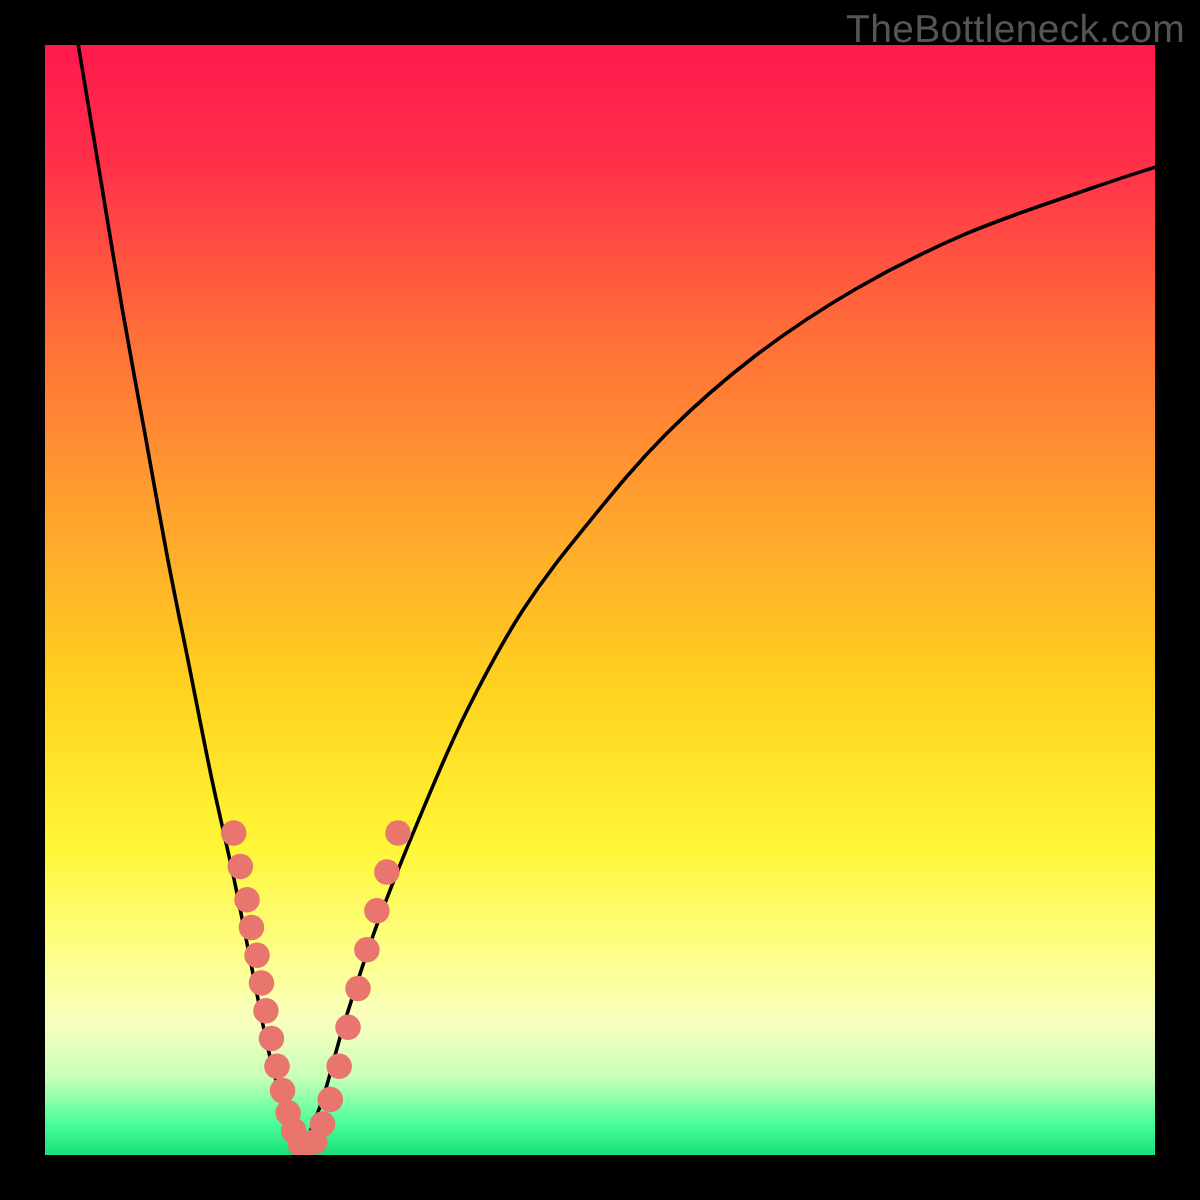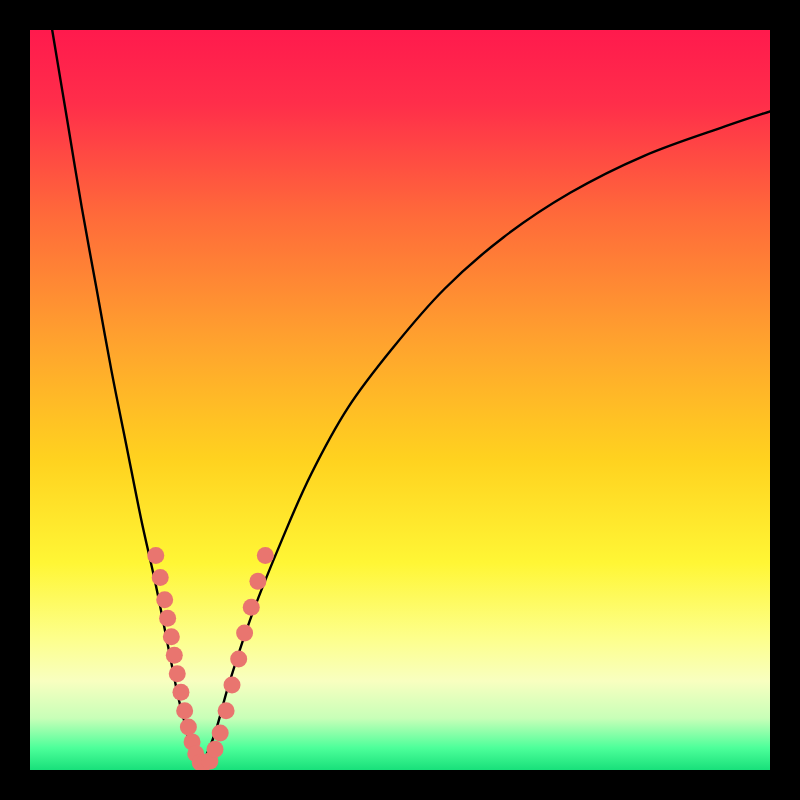--- a/index.html
+++ b/index.html
@@ -49,20 +49,21 @@
     font-size: 26px;
     font-weight: 500;
     letter-spacing: 0.2px;
   }
 </style>
 </head>
 <body>
 
 <div class="frame">
 
+  <div class="watermark">TheBottleneck.com</div>
 
   <div class="plot-area">
 
     <svg class="gradient-bg" viewBox="0 0 740 740" preserveAspectRatio="none">
       <defs>
         <linearGradient id="bg-grad" x1="0" y1="0" x2="0" y2="1">
             <stop offset="0.00%" stop-color="#ff1a4d"></stop>
             <stop offset="10.00%" stop-color="#ff2e4a"></stop>
             <stop offset="25.00%" stop-color="#ff6a3a"></stop>
             <stop offset="42.00%" stop-color="#ffa22e"></stop>

